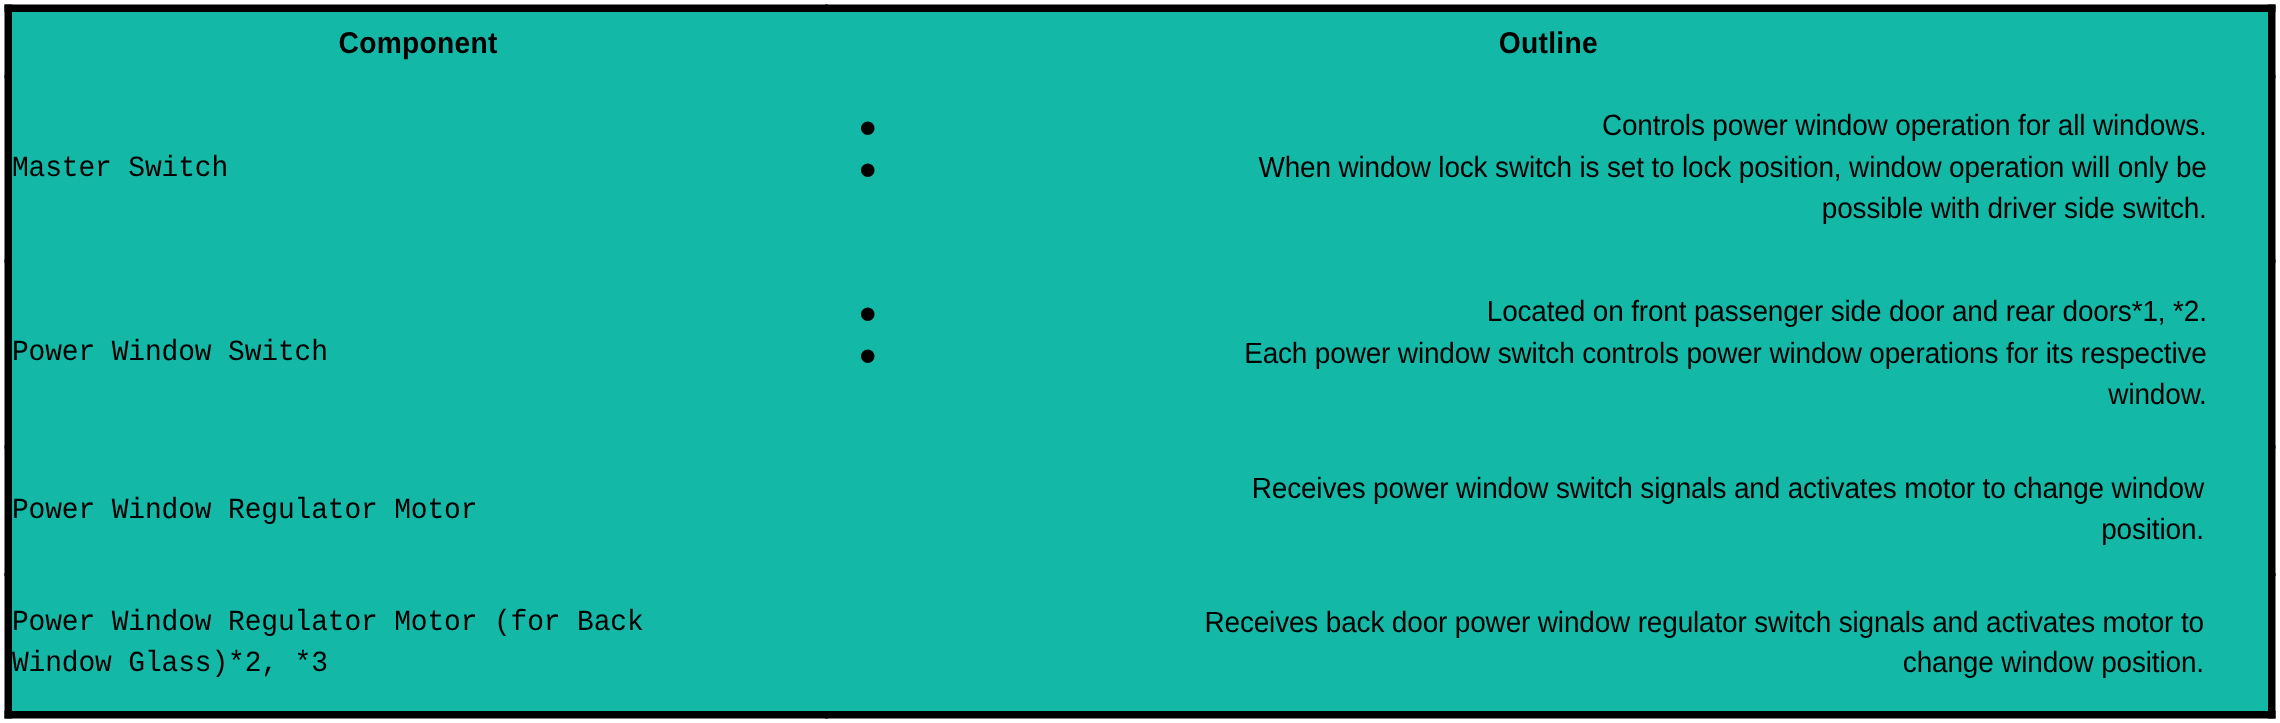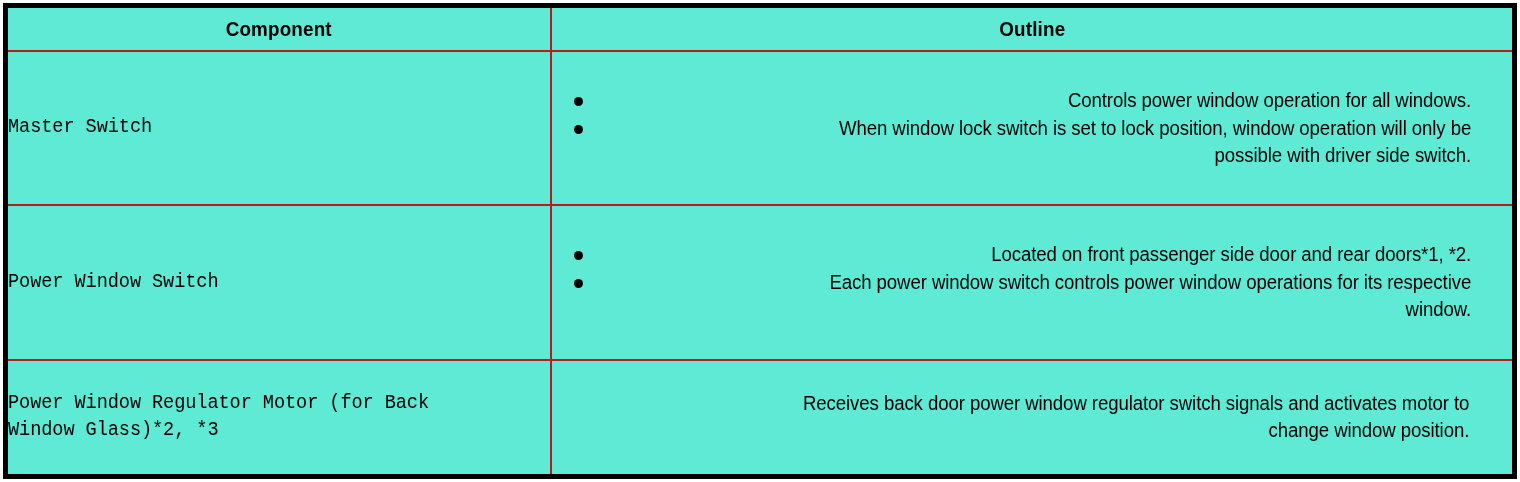--- a/index.html
+++ b/index.html
@@ -34,24 +34,24 @@
     border: 5px solid #000000;
     border-collapse: collapse;
     table-layout: fixed;
     background: #ffffff;
   }
   .spec-table col.c-component { width: 545px; }
   .spec-table col.c-outline   { width: 964px; }
 
   .spec-table th,
   .spec-table td {
-    border: 2px solid #b91c1c;
+    border: 2px solid #14b8a6;
     padding: 0;
     vertical-align: middle;
-    background: #5eead4;
+    background: #14b8a6;
   }
 
   
   .hdr-row th {
     height: 42px;
     text-align: center;
     vertical-align: middle;
   }
   .hdr-label {
     display: block;
@@ -178,20 +178,29 @@
             </li>
             <li>
               <span class="dot"></span>
               <span class="btxt">Each power window switch controls power window operations for its respective
 window.</span>
             </li>
           </ul>
         </td>
       </tr>
 
+      <tr class="row-3">
+        <td class="cell-component">
+          <span class="txt">Power Window Regulator Motor</span>
+        </td>
+        <td class="cell-outline">
+          <span class="txt">Receives power window switch signals and activates motor to change window
+position.</span>
+        </td>
+      </tr>
 
 
       <tr class="row-5">
         <td class="cell-component">
           <span class="txt">Power Window Regulator Motor (for Back
 Window Glass)*2, *3</span>
         </td>
         <td class="cell-outline">
           <span class="txt">Receives back door power window regulator switch signals and activates motor to
 change window position.</span>

